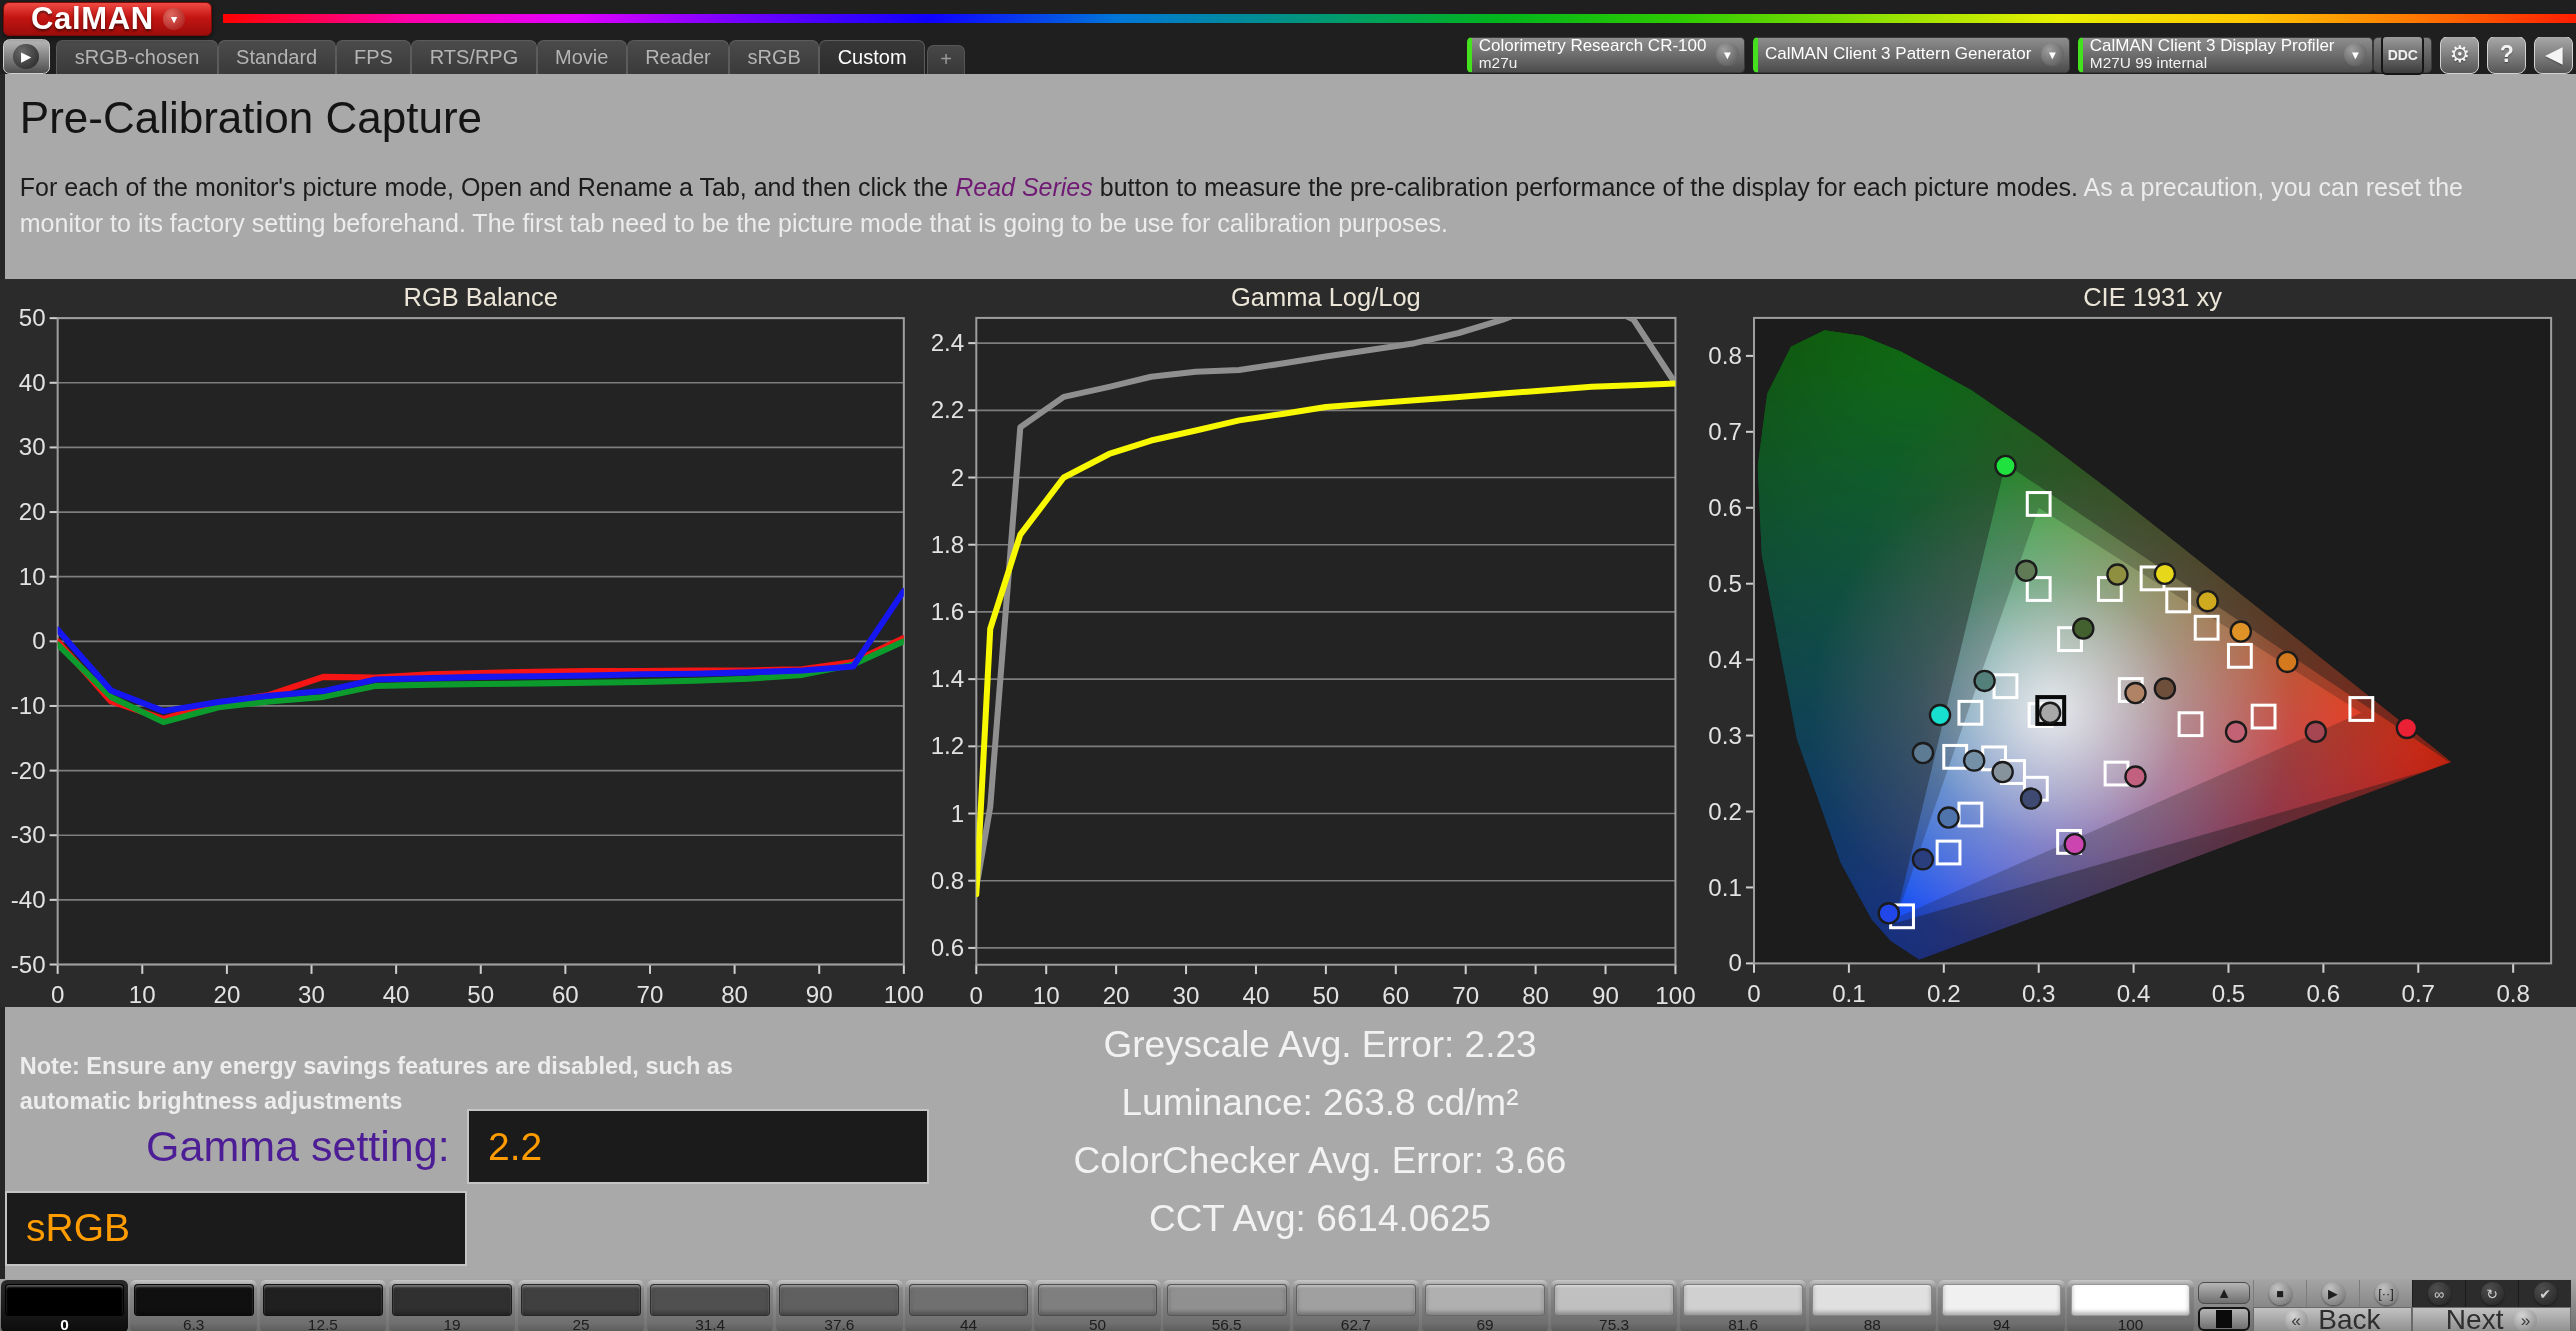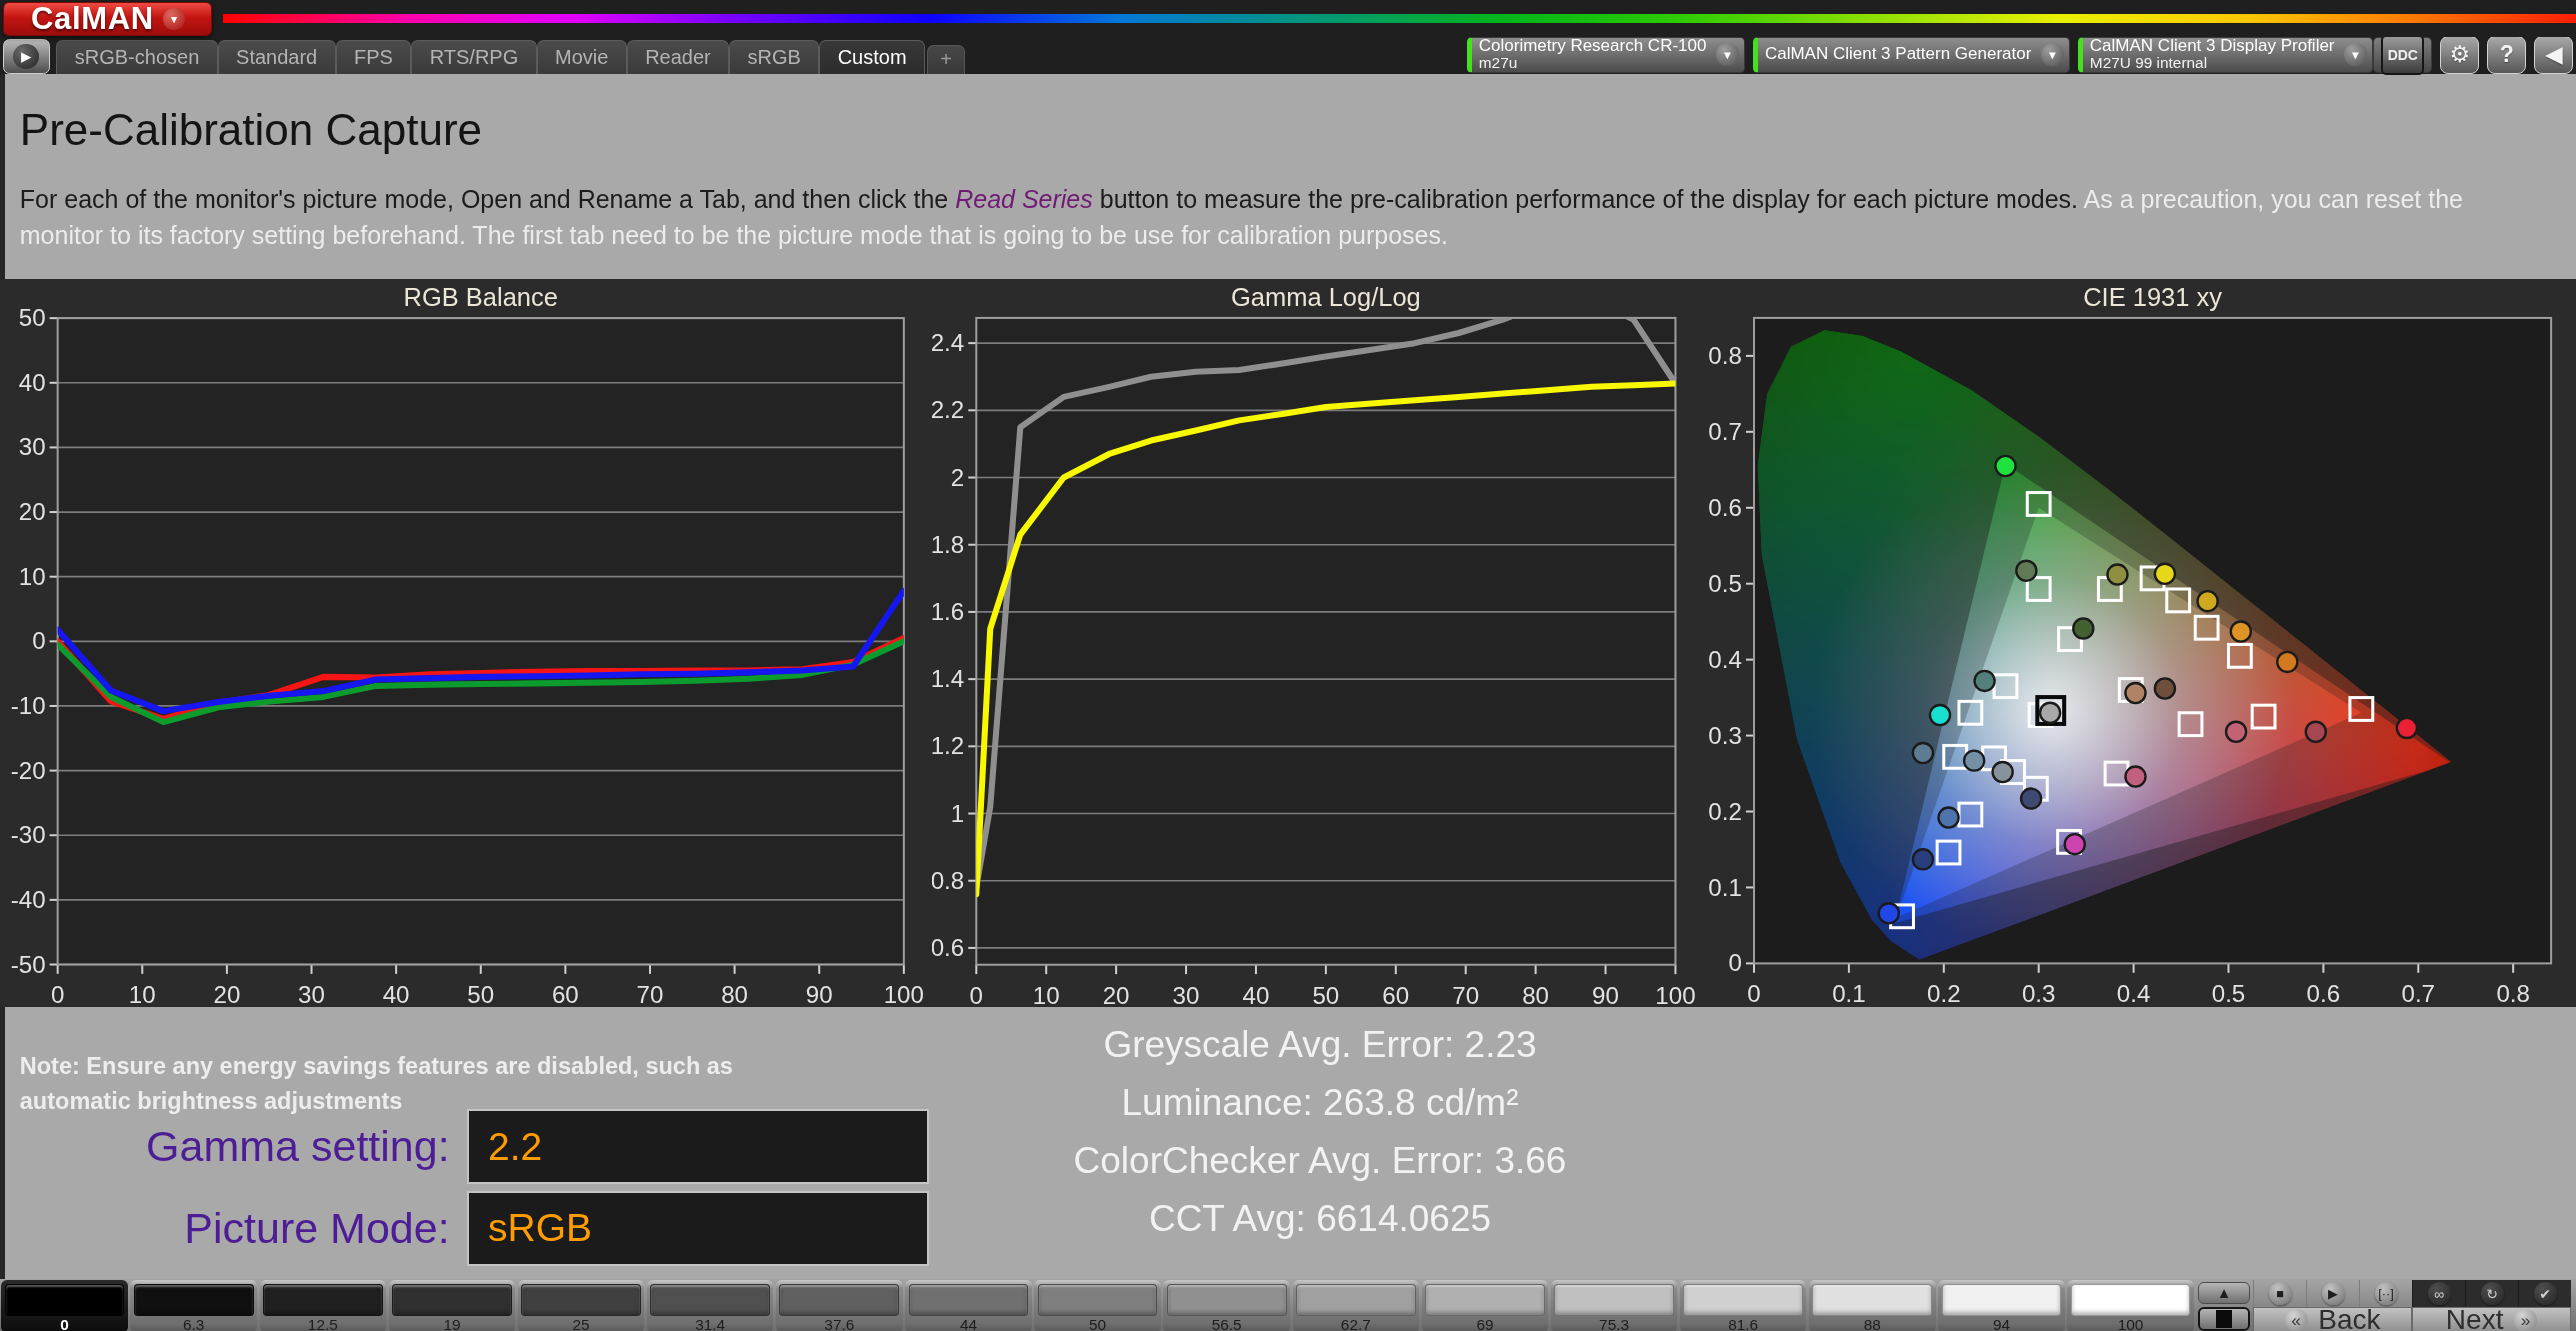--- a/index.html
+++ b/index.html
@@ -43,21 +43,21 @@
     border:1.3px solid #3a3a3a; display:flex; align-items:center; justify-content:center; }
   .monitor { width:43px; height:40px; border:2px solid #161616; border-radius:5px;
     background:linear-gradient(#9b9b9b,#3c3c3c); display:flex; align-items:center; justify-content:center;
     font-size:14px; font-weight:bold; color:#f0f0f0;text-align:center; }
   .sq-btn { width:39px; height:38px; border-radius:8px; border:1.3px solid #d2d2d2;
     background:linear-gradient(#a8a8a8,#565656); display:flex; align-items:center; justify-content:center;
     color:#f4f4f4; font-size:23px; font-weight:bold; text-shadow:0 1.3px 1.3px rgba(0,0,0,.4); }
 
   
   .header { height:205px; background:#a9a9a9; border-left:5.4px solid #262626; padding:19px 27px 0 14.8px; }
-  .page-title { font-size:44px; font-weight:400; color:#141414; margin-top:12px; }
+  .page-title { font-size:44px; font-weight:400; color:#141414; }
   .instructions { margin-top:27px; font-size:25px; line-height:1.42; color:#1c1c1c; max-width:2522px; }
   .instructions .dark { color:#1c1c1c; }
   .instructions .dark-italic { color:#701a75; font-style:italic; }
   .instructions .light { color:#ececec; }
 
   
   .charts { height:728px; background:#2b2b2b; display:flex; }
   .chart-panel { height:728px; }
   .chart-panel svg { display:block; width:100%; height:100%; }
   #chart-rgb { width:932px; } #chart-gamma { width:775px; } #chart-cie { width:869px; }
@@ -445,21 +445,20 @@
       <div class="stat-line">Luminance: 263.8 cd/m²</div>
       <div class="stat-line">ColorChecker Avg. Error: 3.66</div>
       <div class="stat-line">CCT Avg: 6614.0625</div>
     </div>
   <div class="fields">
     <div class="field-row">
       <div class="field-label">Gamma setting:</div>
       <div class="field-box">2.2</div>
     </div>
     <div class="field-row">
-      <div class="field-label">Picture Mode:</div>
       <div class="field-box">sRGB</div>
     </div>
   </div>
 </div>
 
 <div class="patternbar">
   <div class="swatches" id="swatches">
       <div class="swatch selected">
         <div class="patch" style="background: rgb(0, 0, 0);"></div>
         <div class="slabel">0</div>

